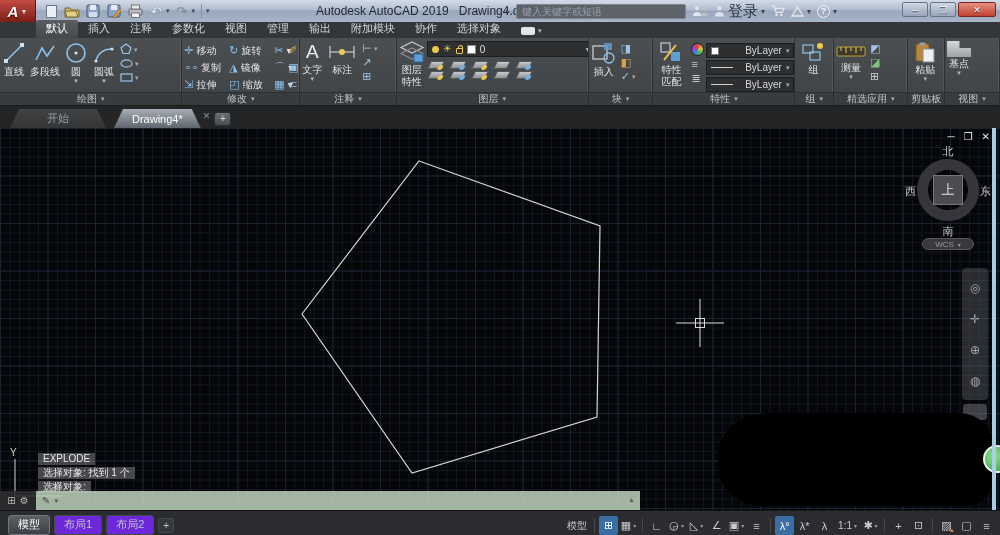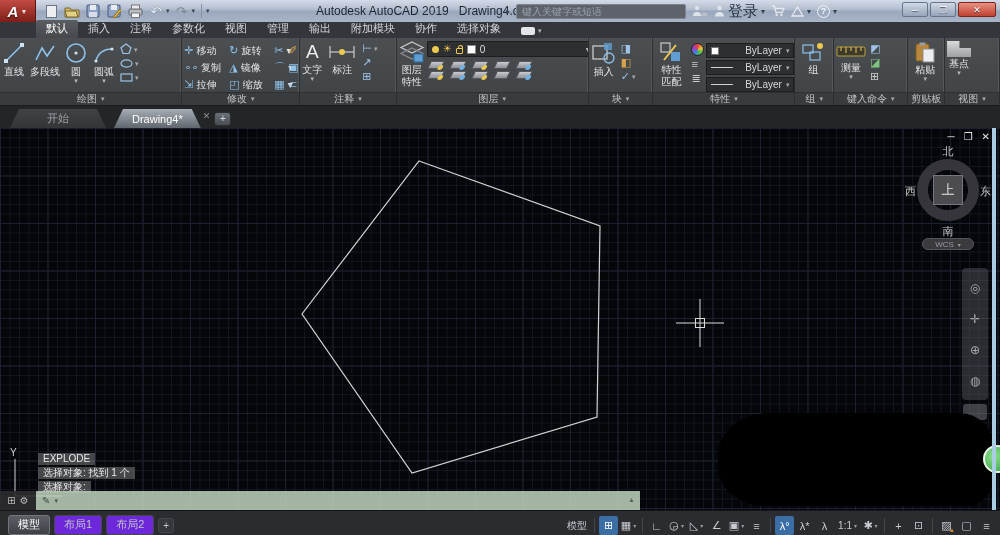--- a/index.html
+++ b/index.html
@@ -600,21 +600,21 @@
             </span>
           <span class="mini">
               <span style="color:#7fc47f">◪</span>
             </span>
           <span class="mini">
               <span style="color:#c9cbce">⊞</span>
             </span>
         </div>
       </div>
       <div class="plabel">
-        <span>键入命令</span>
+        <span>精选应用</span>
           <span class="car">▾</span>
         </div>
     </div>
 
     <div class="panel p-clip">
       <div class="pcontent">
         <div class="rbig" style="width:34px">
           <svg class="ic" width="22" height="22">
               <rect x="2" y="3" width="13" height="17" rx="1.5" fill="#b9873b" stroke="#7a5a20"></rect>
               <rect x="5.5" y="1.5" width="6" height="3" fill="#9a9da2"></rect>

